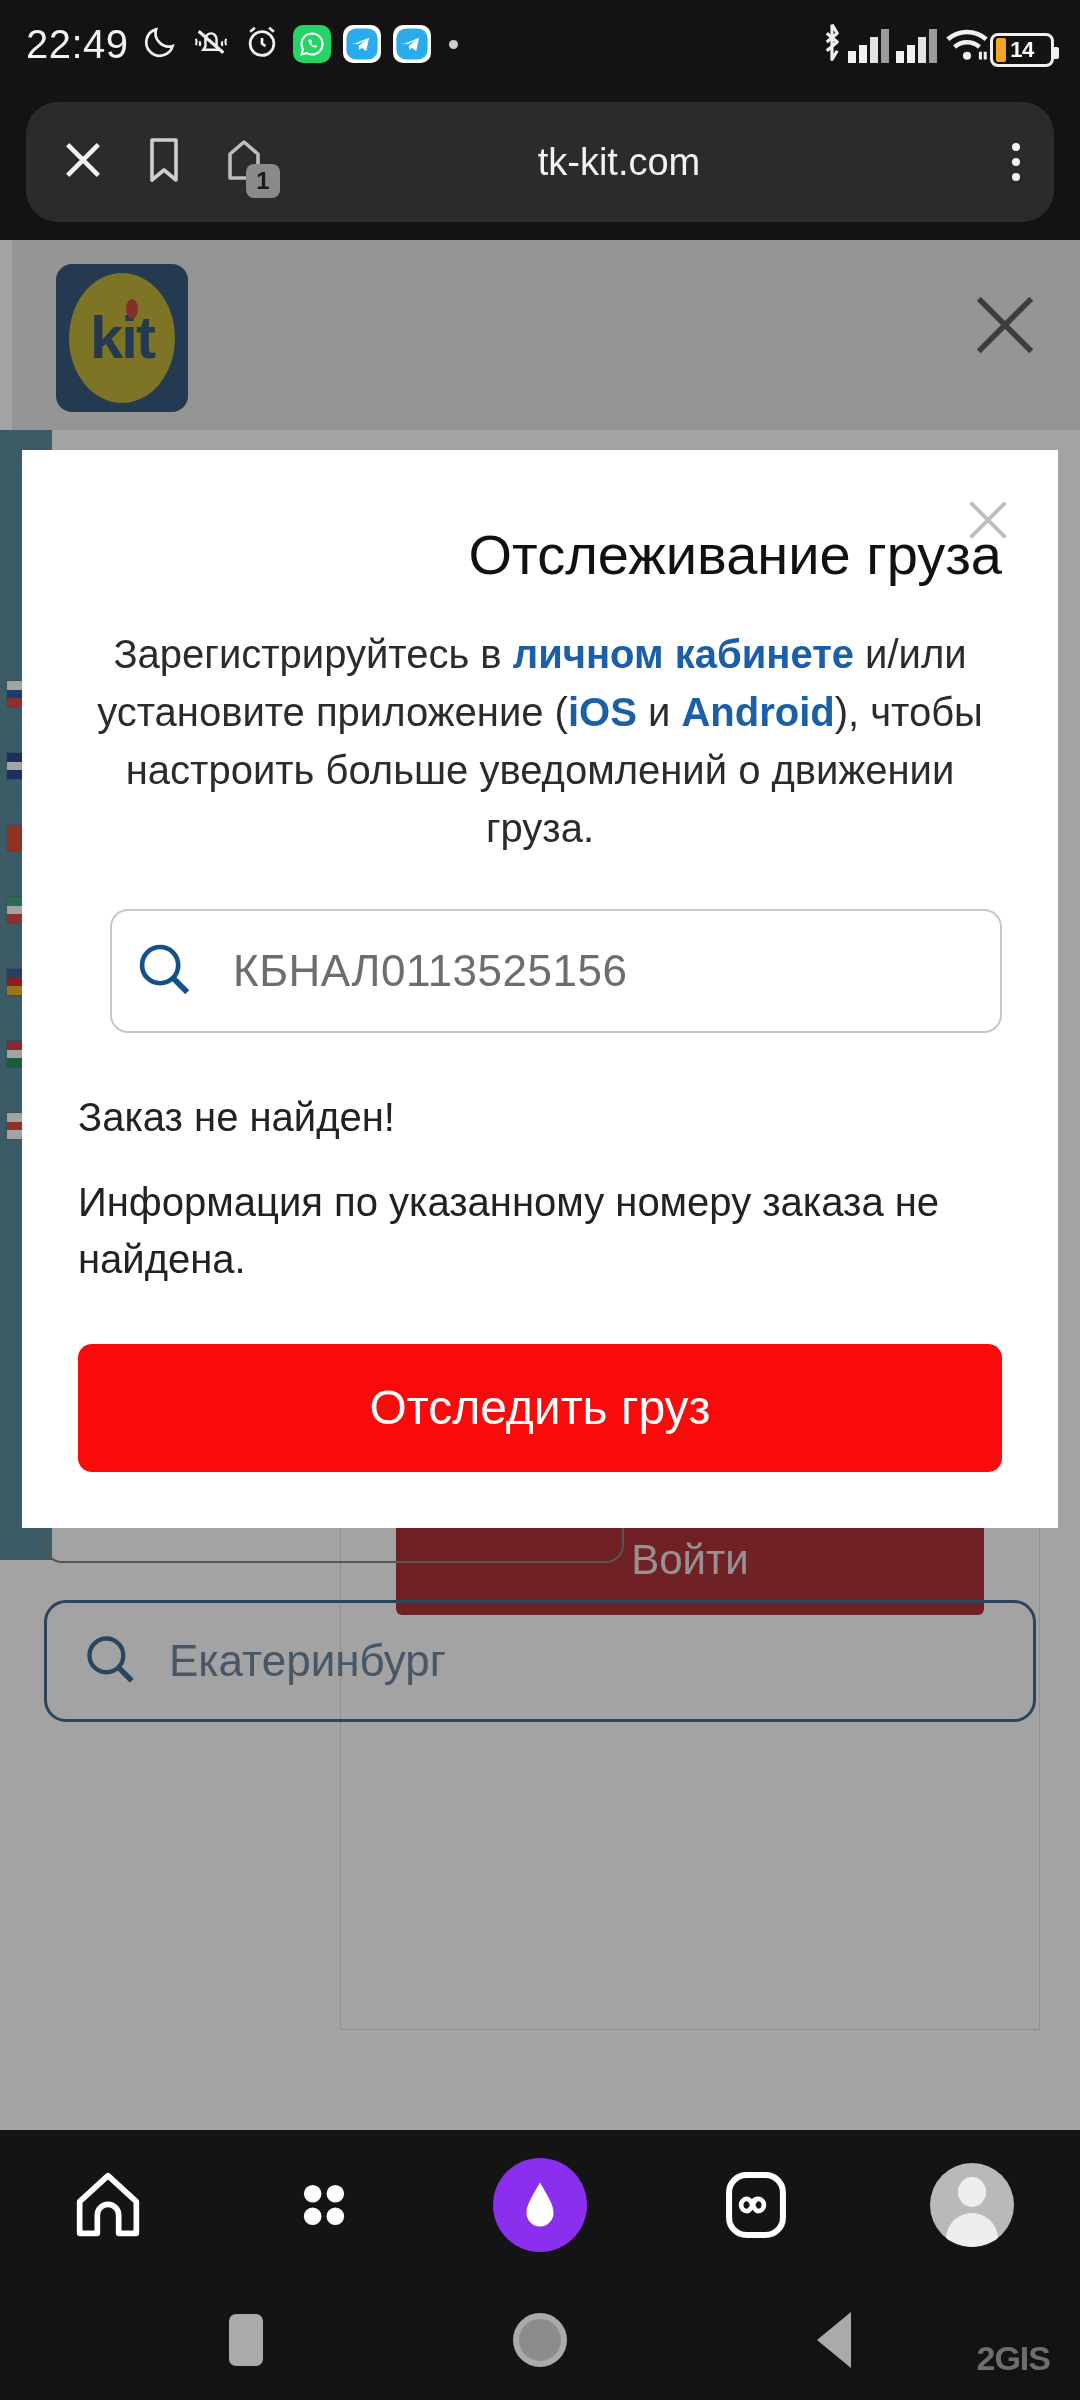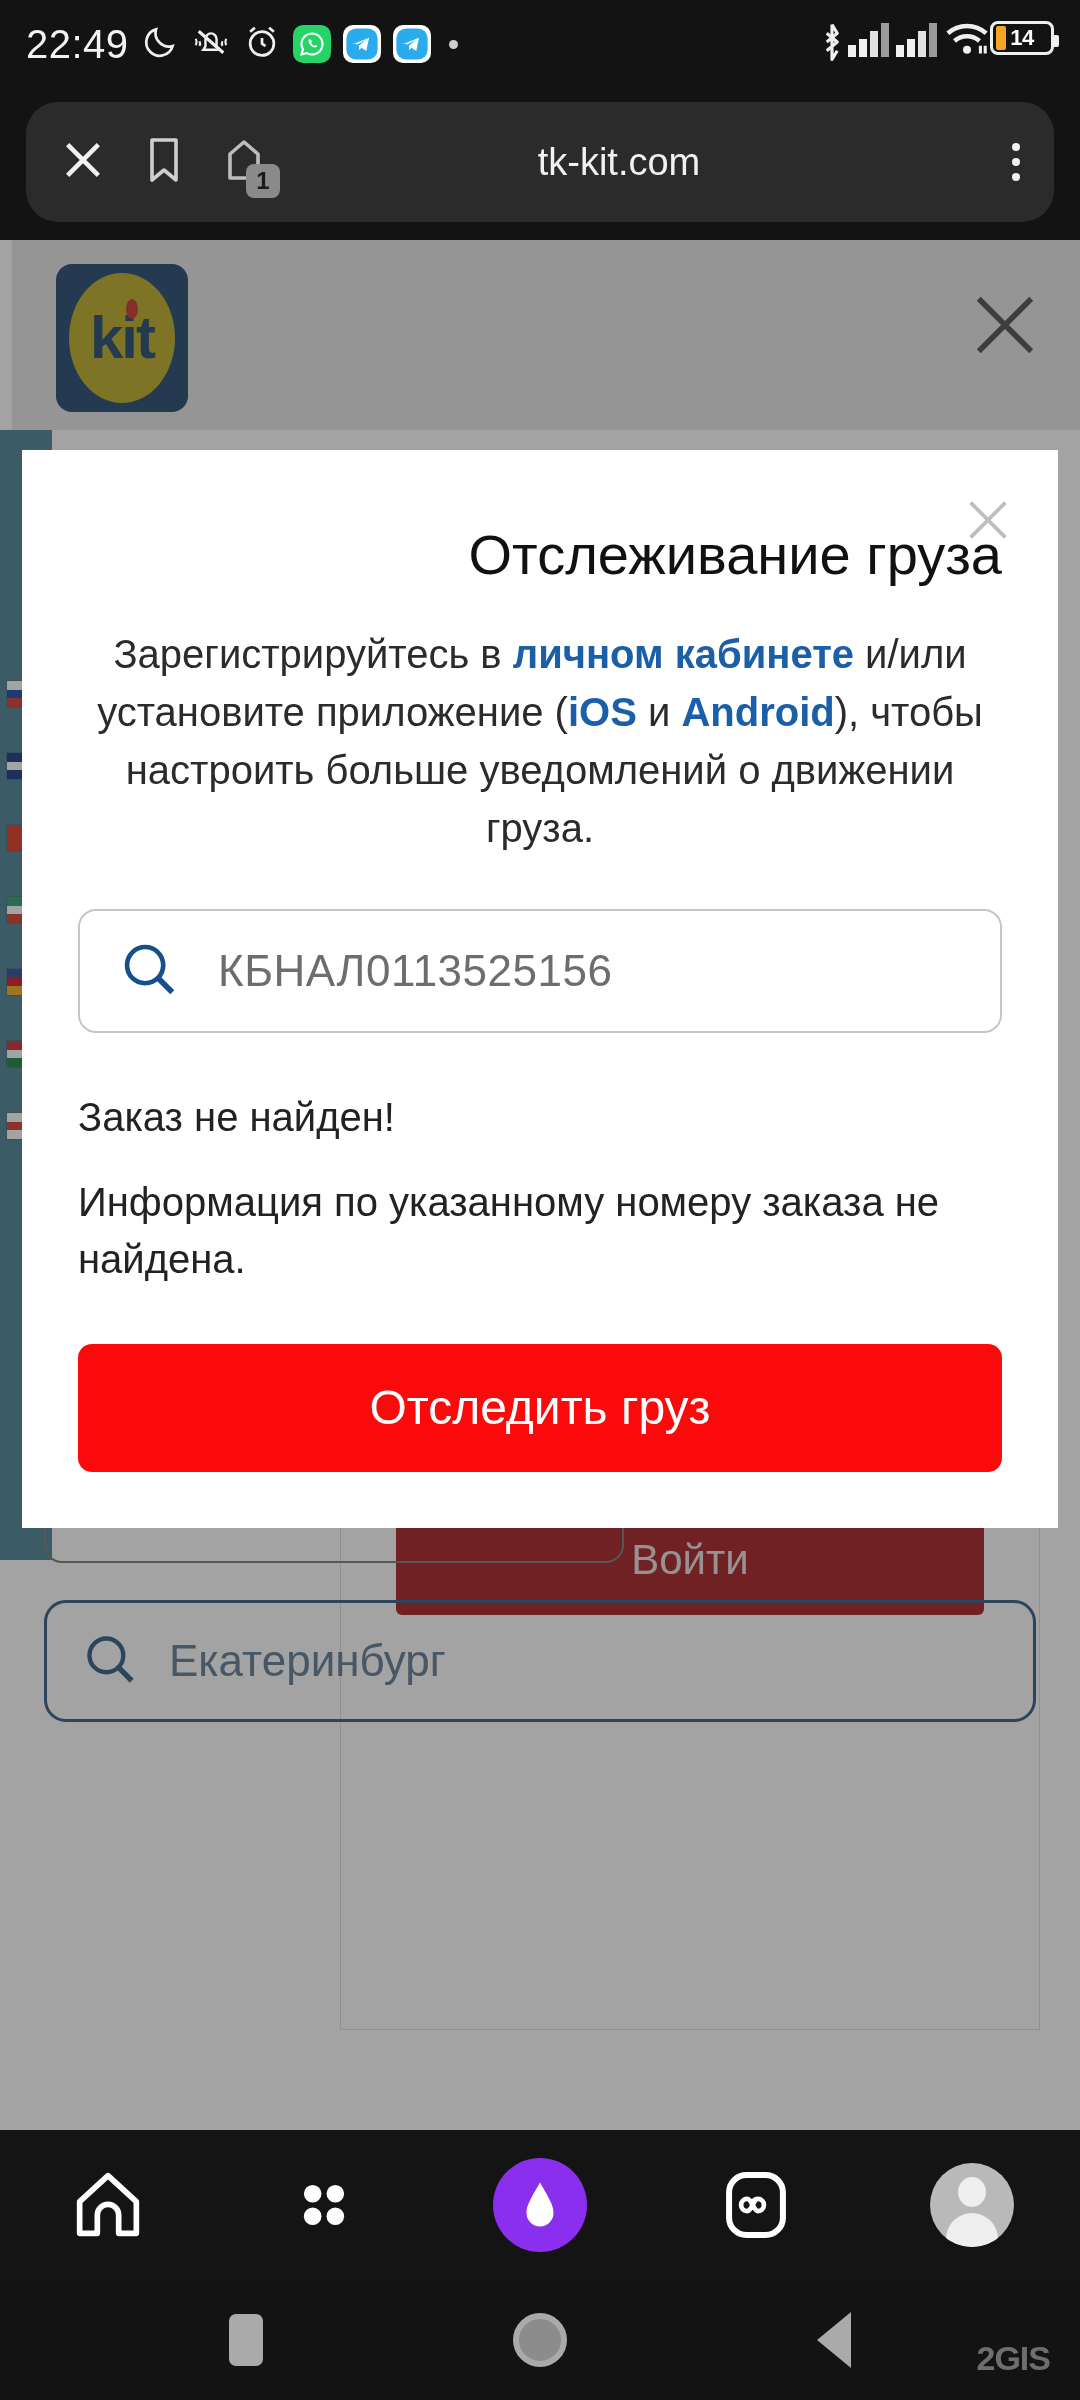--- a/index.html
+++ b/index.html
@@ -12,21 +12,21 @@
   .screen { position: relative; width: 1080px; height: 2400px; overflow: hidden; background: #111; }
 
   
   .statusbar {
     position: absolute; top: 0; left: 0; width: 1080px; height: 88px;
     background: #131313; display: flex; align-items: center;
     padding: 0 26px; z-index: 60;
   }
   .sb-left { display: flex; align-items: center; gap: 12px; justify-content: flex-end; }
   .sb-clock { color: #f2f2f2; font-size: 40px; letter-spacing: 0.5px; }
-  .sb-right { margin-left: auto; display: flex; align-items: flex-start; }
+  .sb-right { margin-left: auto; display: flex; align-items: flex-end; }
   .ic { display: inline-block; }
   .app-badge { width: 38px; height: 38px; border-radius: 10px; display:flex; align-items:center; justify-content:center; }
   .badge-wa { background: #25D366; }
   .badge-tg { background: #ffffff; }
   .dot-small { width: 9px; height: 9px; border-radius: 50%; background: #cfcfcf; display:inline-block; margin-left: 6px;}
   .battery {
     width: 64px; height: 34px; border: 3px solid #f0f0f0; border-radius: 8px;
     position: relative; display:flex; align-items:center; padding-left: 3px;
   }
   .battery::after { content:""; position:absolute; right:-8px; top:11px; width:5px; height:12px; background:#f0f0f0; border-radius:0 2px 2px 0;}
@@ -120,21 +120,21 @@
   .modal-x { position:absolute; right: 44px; top: 44px; width: 52px; height: 52px; }
   .modal-title {
     text-align:right; font-size: 56px; color:#111; font-weight: 400; margin-top: 30px;
   }
   .modal-desc {
     margin-top: 38px; font-size: 40px; line-height: 1.45; color: #2b2b2b; text-align:center;
   }
   .modal-desc b { color: #1A5FA8; font-weight: 700; }
   .track-input {
     margin-top: 52px; height: 124px; border: 2px solid #c6c6c6; border-radius: 18px;
-    display:flex; align-items:center; padding: 0 38px; gap: 38px;
+    display:flex; align-items:center; padding: 0 21px; gap: 38px; margin-left: 32px;
   }
   .track-value { color: #6d6d6d; font-size: 44px; letter-spacing: 0.5px; }
   .err-title { margin-top: 62px; font-size: 40px; color: #222; }
   .err-body { margin-top: 34px; font-size: 40px; color: #222; line-height: 1.42; }
   .track-btn {
     margin-top: 56px; width: 100%; height: 128px; background: #FA0A0A; border: none;
     border-radius: 14px; color: #fff; font-size: 48px; font-family:"Liberation Sans", sans-serif;
     display:flex; align-items:center; justify-content:center;
   }
 

